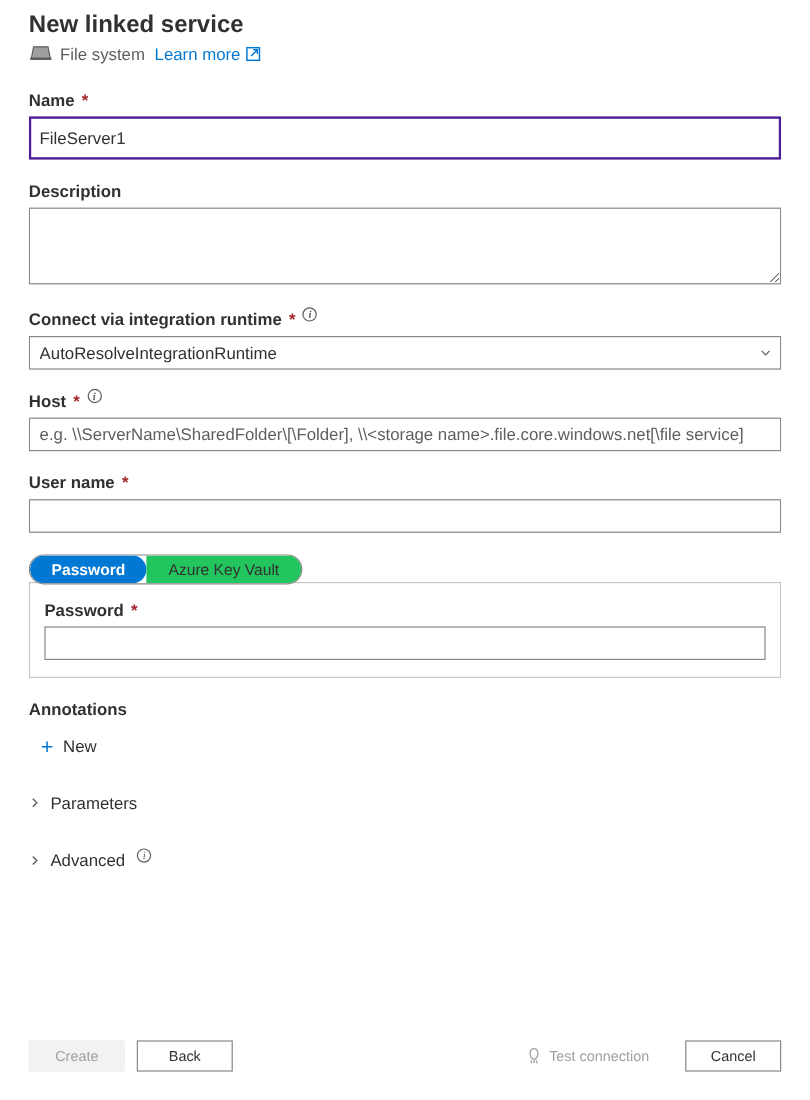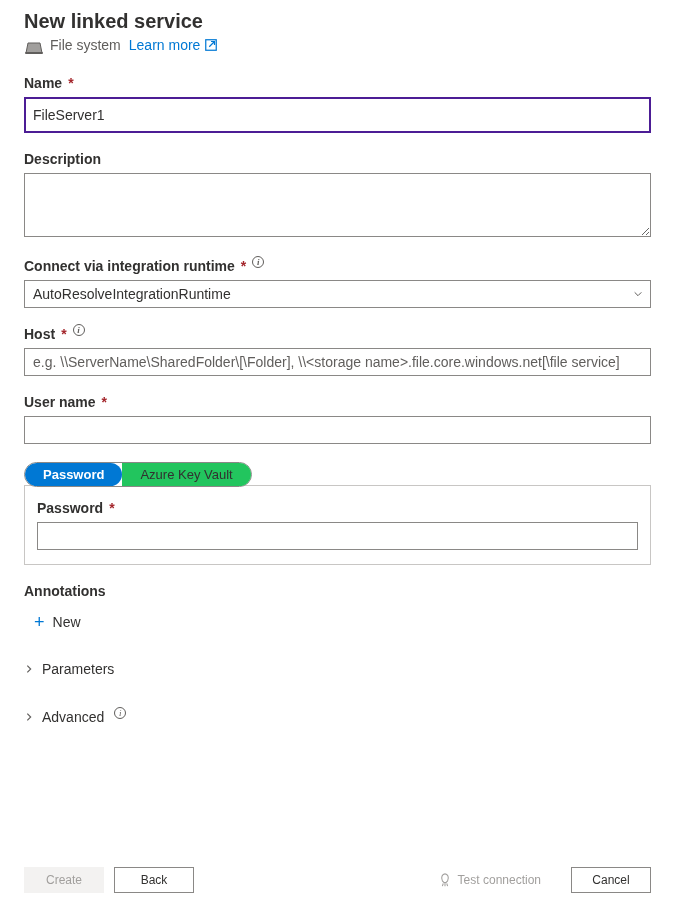--- a/index.html
+++ b/index.html
@@ -20,21 +20,21 @@
       flex-direction: column;
     }
     .panel-title {
       font-size: 20px;
       font-weight: 600;
       color: #323130;
       margin-bottom: 4px;
     }
     .subtitle-row {
       display: flex;
-      align-items: flex-end;
+      align-items: flex-start;
       gap: 8px;
       margin-bottom: 22px;
     }
     .storage-icon {
       width: 18px;
       height: 12px;
       display: inline-block;
     }
     .storage-icon svg { display: block; }
     .subtitle-text {

